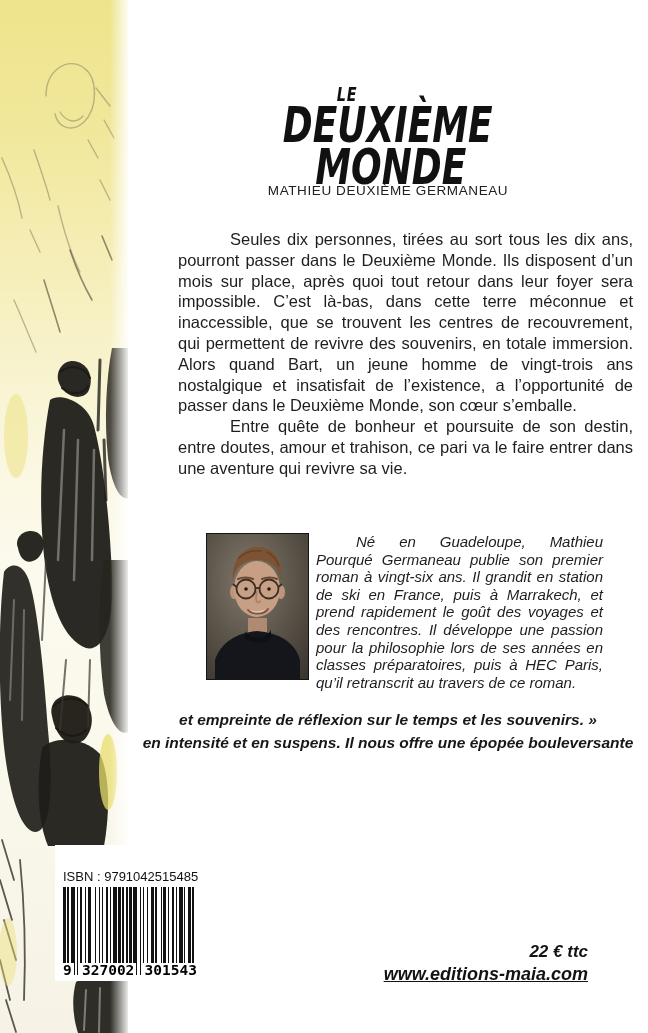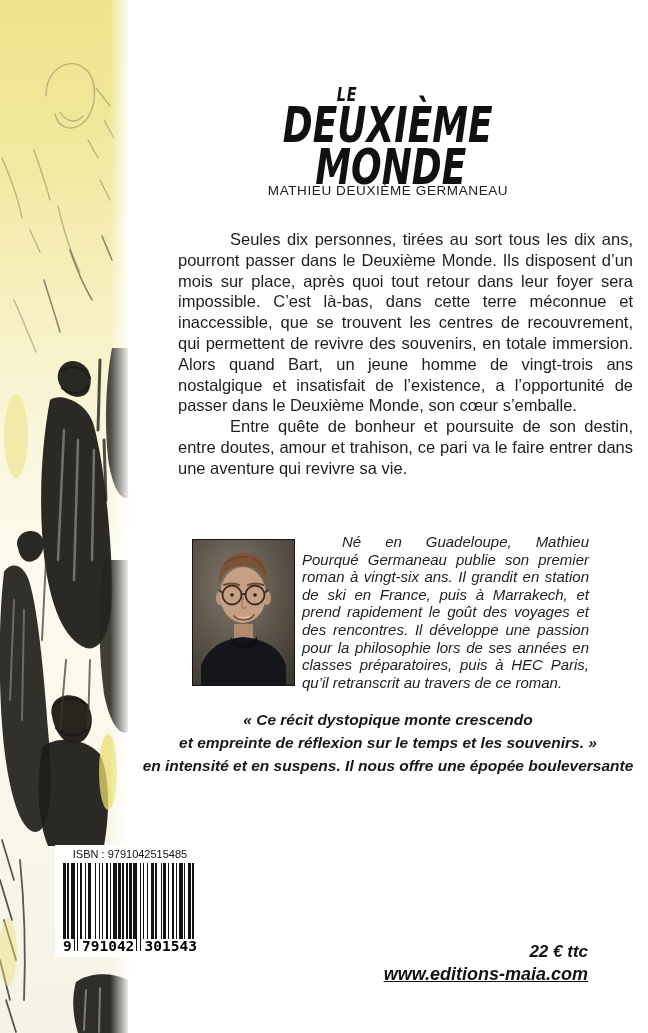--- a/index.html
+++ b/index.html
@@ -20,34 +20,34 @@
   .t-l1{display:block;font-size:50px;line-height:42px;letter-spacing:0px;}
   .t-l2{display:block;font-size:50px;line-height:42px;margin-left:45px;}
   
   .author-name{position:absolute;top:183px;left:0;width:520px;text-align:center;
     font-size:13.5px;letter-spacing:0.6px;white-space:nowrap;color:#202020;}
   
   .synopsis{position:absolute;top:229px;left:50px;width:455px;
     font-size:16.5px;line-height:20.8px;text-align:justify;color:#1e1e1e;}
   .synopsis p{margin:0;text-indent:52px;}
   
-  .author-section{position:absolute;top:533px;left:64px;width:397px;display:flex;align-items:center;}
+  .author-section{position:absolute;top:533px;left:78px;width:397px;display:flex;}
   .photo-frame{width:101px;height:145px;border:1px solid #141414;flex:none;box-sizing:content-box;}
   .photo-frame svg{display:block;width:101px;height:145px;}
   .bio{margin-left:7px;width:289px;font-style:italic;font-size:15px;line-height:17.6px;
     text-align:justify;color:#1e1e1e;}
   .bio p{margin:0;text-indent:40px;}
   
   .review{position:absolute;top:708px;left:0;width:520px;text-align:center;
     font-weight:bold;font-style:italic;font-size:15.5px;line-height:23px;color:#171717;}
   .review div{white-space:nowrap;}
   
   .isbn-block{position:absolute;left:55px;top:845px;width:150px;background:#ffffff;
     box-sizing:border-box;padding:3px 8px 6px 8px;}
-  .isbn-label{font-size:11px;text-align:center;white-space:nowrap;color:#111;margin-bottom:3px;}
+  .isbn-label{font-size:13px;text-align:center;white-space:nowrap;color:#111;margin-bottom:3px;margin-top:21px;}
   .barcode{position:relative;height:88px;}
   .bars{display:flex;height:100%;}
   .bar{background:#121212;height:100%;}
   .gap{background:#ffffff;height:100%;}
   .digits{position:absolute;left:-2px;right:-2px;bottom:-3px;display:flex;
     justify-content:space-between;font-family:"DejaVu Sans Mono",monospace;
     font-weight:bold;font-size:14.5px;line-height:15px;color:#000;}
   .digits span{background:#ffffff;padding:0 2px;}
   
   .promo{position:absolute;right:60px;top:875px;text-align:right;
@@ -210,21 +210,20 @@
         <path d="M43,76 C47,80 55,80 59,75 C55,78 47,78 43,76 Z" fill="#e6d7c4"></path>
         <path d="M41,76 C45,81 57,81 61,75" fill="none" stroke="#7d523c" stroke-width="1.8" stroke-linecap="round"></path>
       </svg>
     </div>
     <div class="bio">
       <p>Né en Guadeloupe, Mathieu Pourqué Germaneau publie son premier roman à vingt-six ans. Il grandit en station de ski en France, puis à Marrakech, et prend rapidement le goût des voyages et des rencontres. Il développe une passion pour la philosophie lors de ses années en classes préparatoires, puis à HEC Paris, qu’il retranscrit au travers de ce roman.</p>
     </div>
   </div>
 
   <div class="review">
-    <div>« Ce récit dystopique monte crescendo</div>
     <div>et empreinte de réflexion sur le temps et les souvenirs. »</div>
     <div>en intensité et en suspens. Il nous offre une épopée bouleversante</div>
   </div>
 
 </div>
 
 <div class="isbn-block">
   <div class="isbn-label">ISBN : 9791042515485</div>
   <div class="barcode">
     <div class="bars">
@@ -288,21 +287,21 @@
         <div class="gap" style="width: 1.03093%;"></div>
         <div class="bar" style="width: 1.03093%;"></div>
         <div class="gap" style="width: 2.06186%;"></div>
         <div class="bar" style="width: 2.06186%;"></div>
         <div class="gap" style="width: 1.03093%;"></div>
         <div class="bar" style="width: 1.03093%;"></div>
         <div class="gap" style="width: 2.06186%;"></div>
       </div>
     <div class="digits">
       <span>9</span>
-      <span>791042</span>
+      <span>327002</span>
       <span>301543</span>
     </div>
   </div>
 </div>
 
 <div class="promo">
 </div>
 
 <div class="footer">
   <div class="price">22 € ttc</div>

